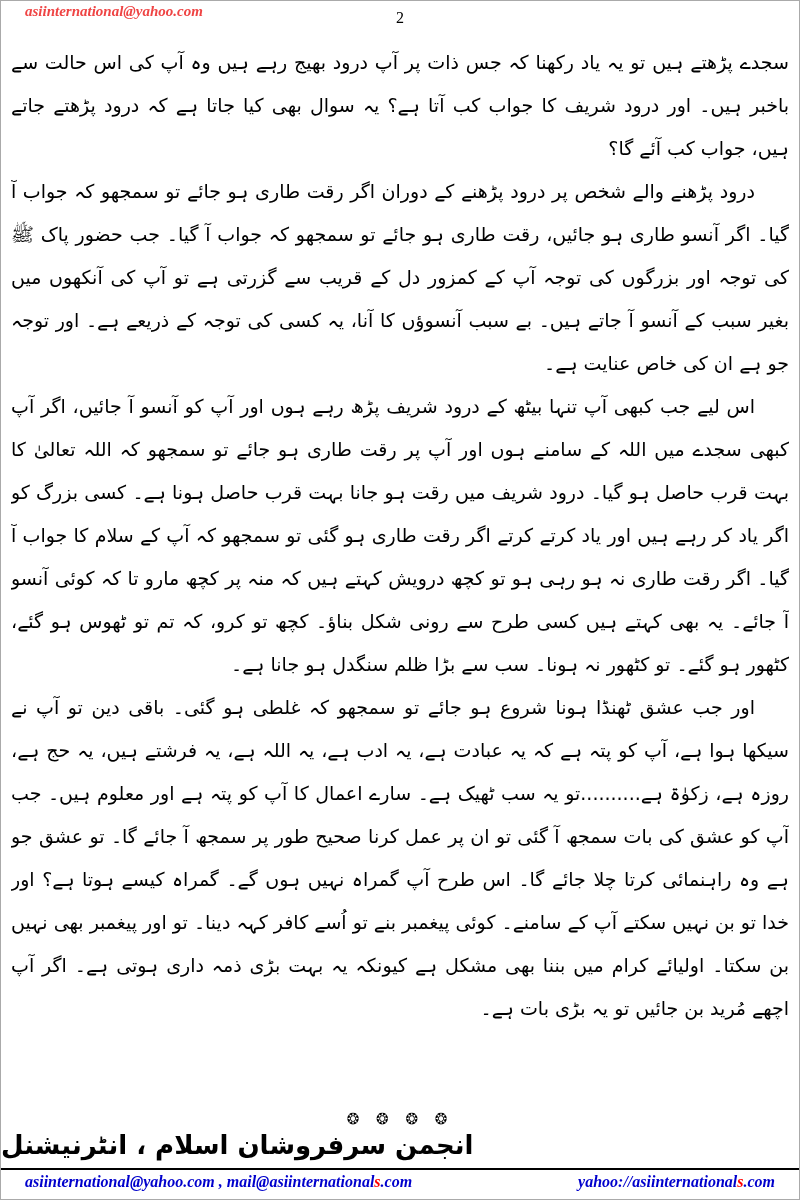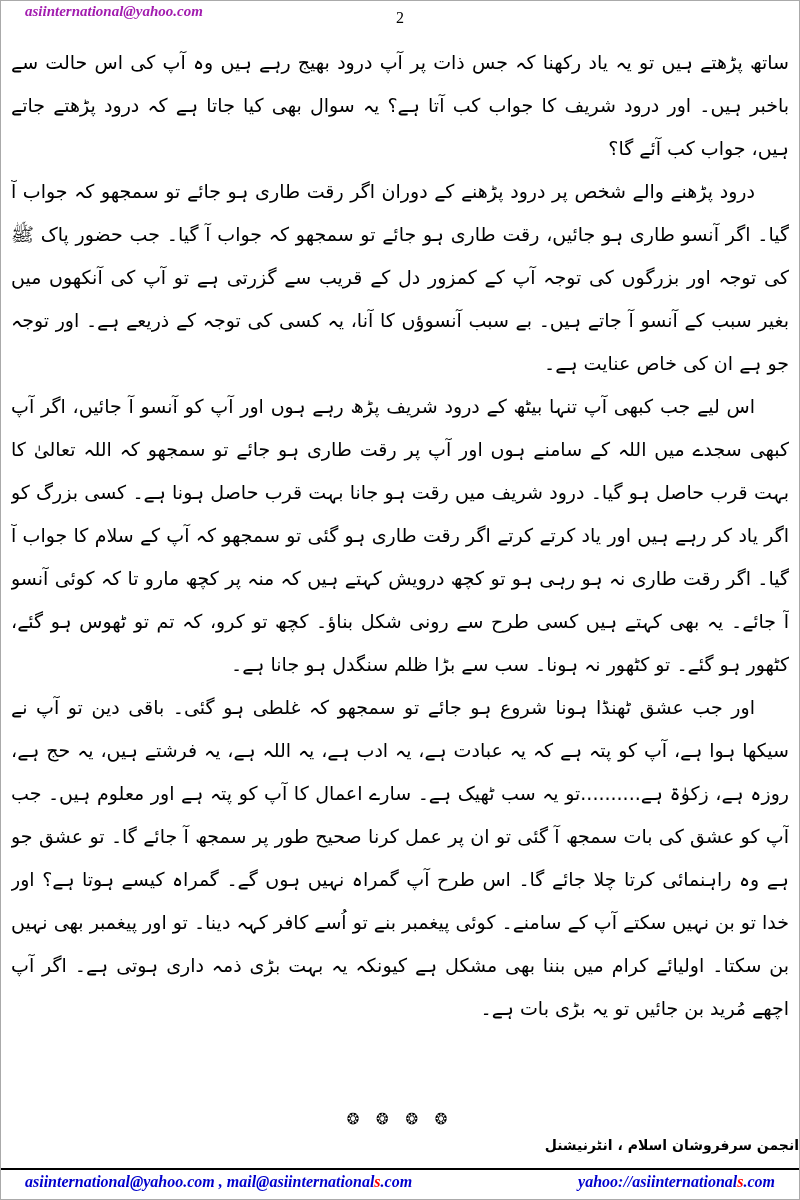--- a/index.html
+++ b/index.html
@@ -13,21 +13,21 @@
     box-sizing: content-box;
     font-family: "DejaVu Sans", sans-serif;
     overflow: hidden;
   }
   
   .header { position: absolute; top: 0; left: 0; right: 0; height: 38px; }
   .header-email {
     position: absolute; top: 2px; left: 24px;
     font-family: "Liberation Serif", serif;
     font-style: italic; font-weight: bold;
-    font-size: 15px; color: #a21caf;
+    font-size: 15px; color: #ef4444;
   }
   .page-number {
     position: absolute; top: 8px; left: 0; right: 0;
     text-align: center;
     font-family: "Liberation Serif", serif;
     font-size: 16px; color: #000000;
   }
   
   .doc-body {
     position: absolute; top: 40px; left: 10px; right: 10px; bottom: 115px;
@@ -45,24 +45,24 @@
   .doc-body p.indent { text-indent: 34px; }
   
   .bottom { position: absolute; left: 0; right: 0; bottom: 0; }
   .ornaments {
     text-align: center;
     font-size: 15px; color: #000000;
     letter-spacing: 6px;
     line-height: 18px;
   }
   .org-title {
-    text-align: right;
+    text-align: left;
     direction: rtl;
     font-weight: bold;
-    font-size: 14px;
+    font-size: 26px;
     color: #000000;
     line-height: 30px;
     margin-top: 2px;
     font-family: "DejaVu Sans", sans-serif;
   }
   .footer-rule {
     border: none;
     border-top: 2px solid #000000;
     margin: 8px 0 0 0;
   }
@@ -83,21 +83,21 @@
 <body>
 
 <div class="page">
 
   <div class="header">
     <span class="header-email">asiinternational@yahoo.com</span>
     <div class="page-number">2</div>
   </div>
 
   <div class="doc-body" lang="ur" dir="rtl">
-      <p>ساتھ پڑھتے ہیں تو یہ یاد رکھنا کہ جس ذات پر آپ درود بھیج رہے ہیں وہ آپ کی اس حالت سے باخبر ہیں۔ اور درود شریف کا جواب کب آتا ہے؟ یہ سوال بھی کیا جاتا ہے کہ درود پڑھتے جاتے ہیں، جواب کب آئے گا؟</p>
+      <p>سجدے پڑھتے ہیں تو یہ یاد رکھنا کہ جس ذات پر آپ درود بھیج رہے ہیں وہ آپ کی اس حالت سے باخبر ہیں۔ اور درود شریف کا جواب کب آتا ہے؟ یہ سوال بھی کیا جاتا ہے کہ درود پڑھتے جاتے ہیں، جواب کب آئے گا؟</p>
       <p class="indent">درود پڑھنے والے شخص پر درود پڑھنے کے دوران اگر رقت طاری ہو جائے تو سمجھو کہ جواب آ گیا۔ اگر آنسو طاری ہو جائیں، رقت طاری ہو جائے تو سمجھو کہ جواب آ گیا۔ جب حضور پاک ﷺ کی توجہ اور بزرگوں کی توجہ آپ کے کمزور دل کے قریب سے گزرتی ہے تو آپ کی آنکھوں میں بغیر سبب کے آنسو آ جاتے ہیں۔ بے سبب آنسوؤں کا آنا، یہ کسی کی توجہ کے ذریعے ہے۔ اور توجہ جو ہے ان کی خاص عنایت ہے۔</p>
       <p class="indent">اس لیے جب کبھی آپ تنہا بیٹھ کے درود شریف پڑھ رہے ہوں اور آپ کو آنسو آ جائیں، اگر آپ کبھی سجدے میں اللہ کے سامنے ہوں اور آپ پر رقت طاری ہو جائے تو سمجھو کہ اللہ تعالیٰ کا بہت قرب حاصل ہو گیا۔ درود شریف میں رقت ہو جانا بہت قرب حاصل ہونا ہے۔ کسی بزرگ کو اگر یاد کر رہے ہیں اور یاد کرتے کرتے اگر رقت طاری ہو گئی تو سمجھو کہ آپ کے سلام کا جواب آ گیا۔ اگر رقت طاری نہ ہو رہی ہو تو کچھ درویش کہتے ہیں کہ منہ پر کچھ مارو تا کہ کوئی آنسو آ جائے۔ یہ بھی کہتے ہیں کسی طرح سے رونی شکل بناؤ۔ کچھ تو کرو، کہ تم تو ٹھوس ہو گئے، کٹھور ہو گئے۔ تو کٹھور نہ ہونا۔ سب سے بڑا ظلم سنگدل ہو جانا ہے۔</p>
       <p class="indent">اور جب عشق ٹھنڈا ہونا شروع ہو جائے تو سمجھو کہ غلطی ہو گئی۔ باقی دین تو آپ نے سیکھا ہوا ہے، آپ کو پتہ ہے کہ یہ عبادت ہے، یہ ادب ہے، یہ اللہ ہے، یہ فرشتے ہیں، یہ حج ہے، روزہ ہے، زکوٰۃ ہے..........تو یہ سب ٹھیک ہے۔ سارے اعمال کا آپ کو پتہ ہے اور معلوم ہیں۔ جب آپ کو عشق کی بات سمجھ آ گئی تو ان پر عمل کرنا صحیح طور پر سمجھ آ جائے گا۔ تو عشق جو ہے وہ راہنمائی کرتا چلا جائے گا۔ اس طرح آپ گمراہ نہیں ہوں گے۔ گمراہ کیسے ہوتا ہے؟ اور خدا تو بن نہیں سکتے آپ کے سامنے۔ کوئی پیغمبر بنے تو اُسے کافر کہہ دینا۔ تو اور پیغمبر بھی نہیں بن سکتا۔ اولیائے کرام میں بننا بھی مشکل ہے کیونکہ یہ بہت بڑی ذمہ داری ہوتی ہے۔ اگر آپ اچھے مُرید بن جائیں تو یہ بڑی بات ہے۔</p>
     </div>
 
   <div class="bottom">
     <div class="ornaments">❂ ❂ ❂ ❂</div>
     <div class="org-title" lang="ur" dir="rtl">انجمن سرفروشان اسلام ، انٹرنیشنل</div>
     <hr class="footer-rule">
     <div class="footer-line">

